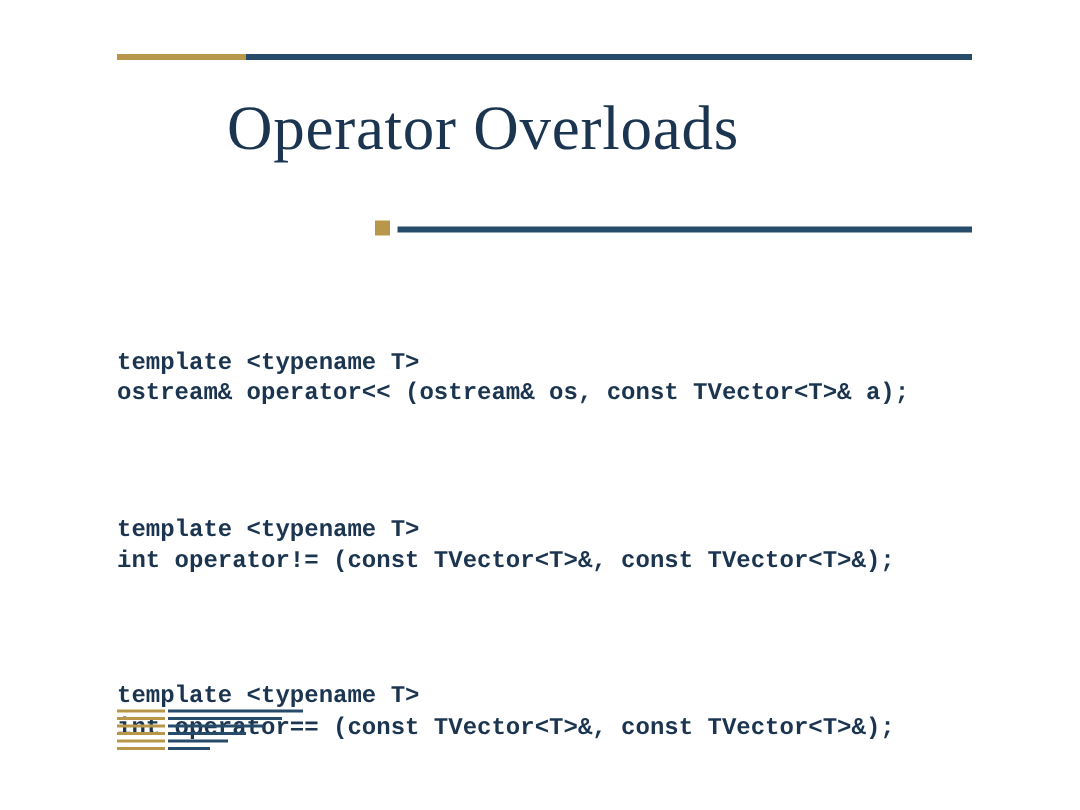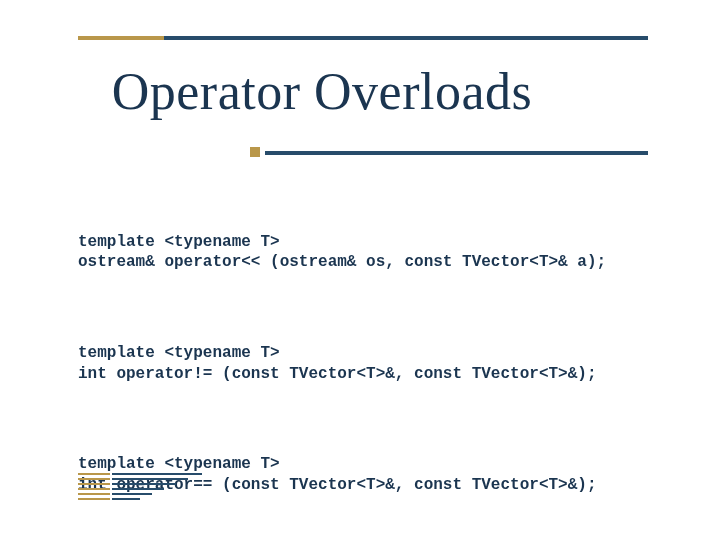--- a/index.html
+++ b/index.html
@@ -32,21 +32,21 @@
     width: 86px;
     height: 0;
     border-top: 4px solid #b9974a;
   }
   .title {
     position: absolute;
     top: 62px;
     left: 0;
     width: 644px;
     text-align: center;
-    font-size: 52px;
+    font-size: 42px;
     color: #1b3550;
     font-weight: 400;
     letter-spacing: 0.5px;
   }
   .square-bullet {
     position: absolute;
     top: 147px;
     left: 250px;
     width: 10px;
     height: 10px;

